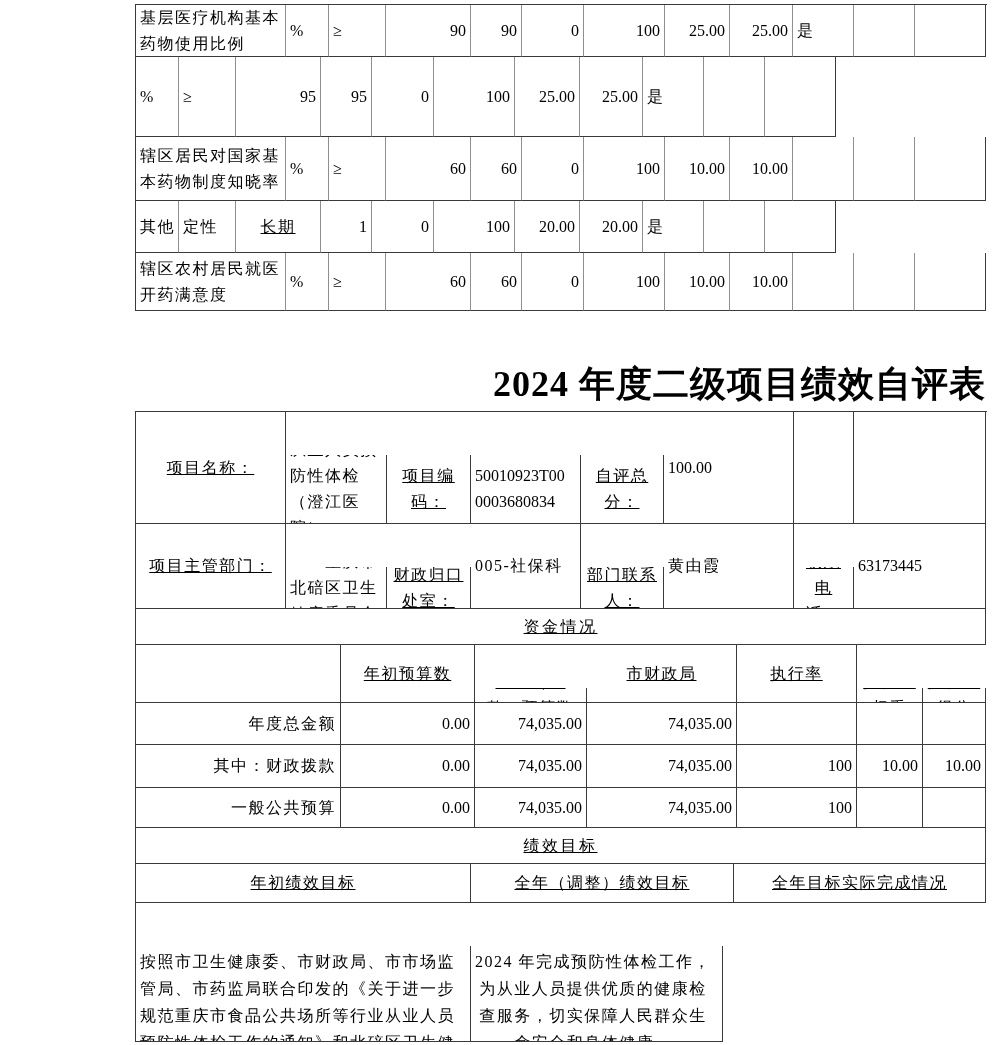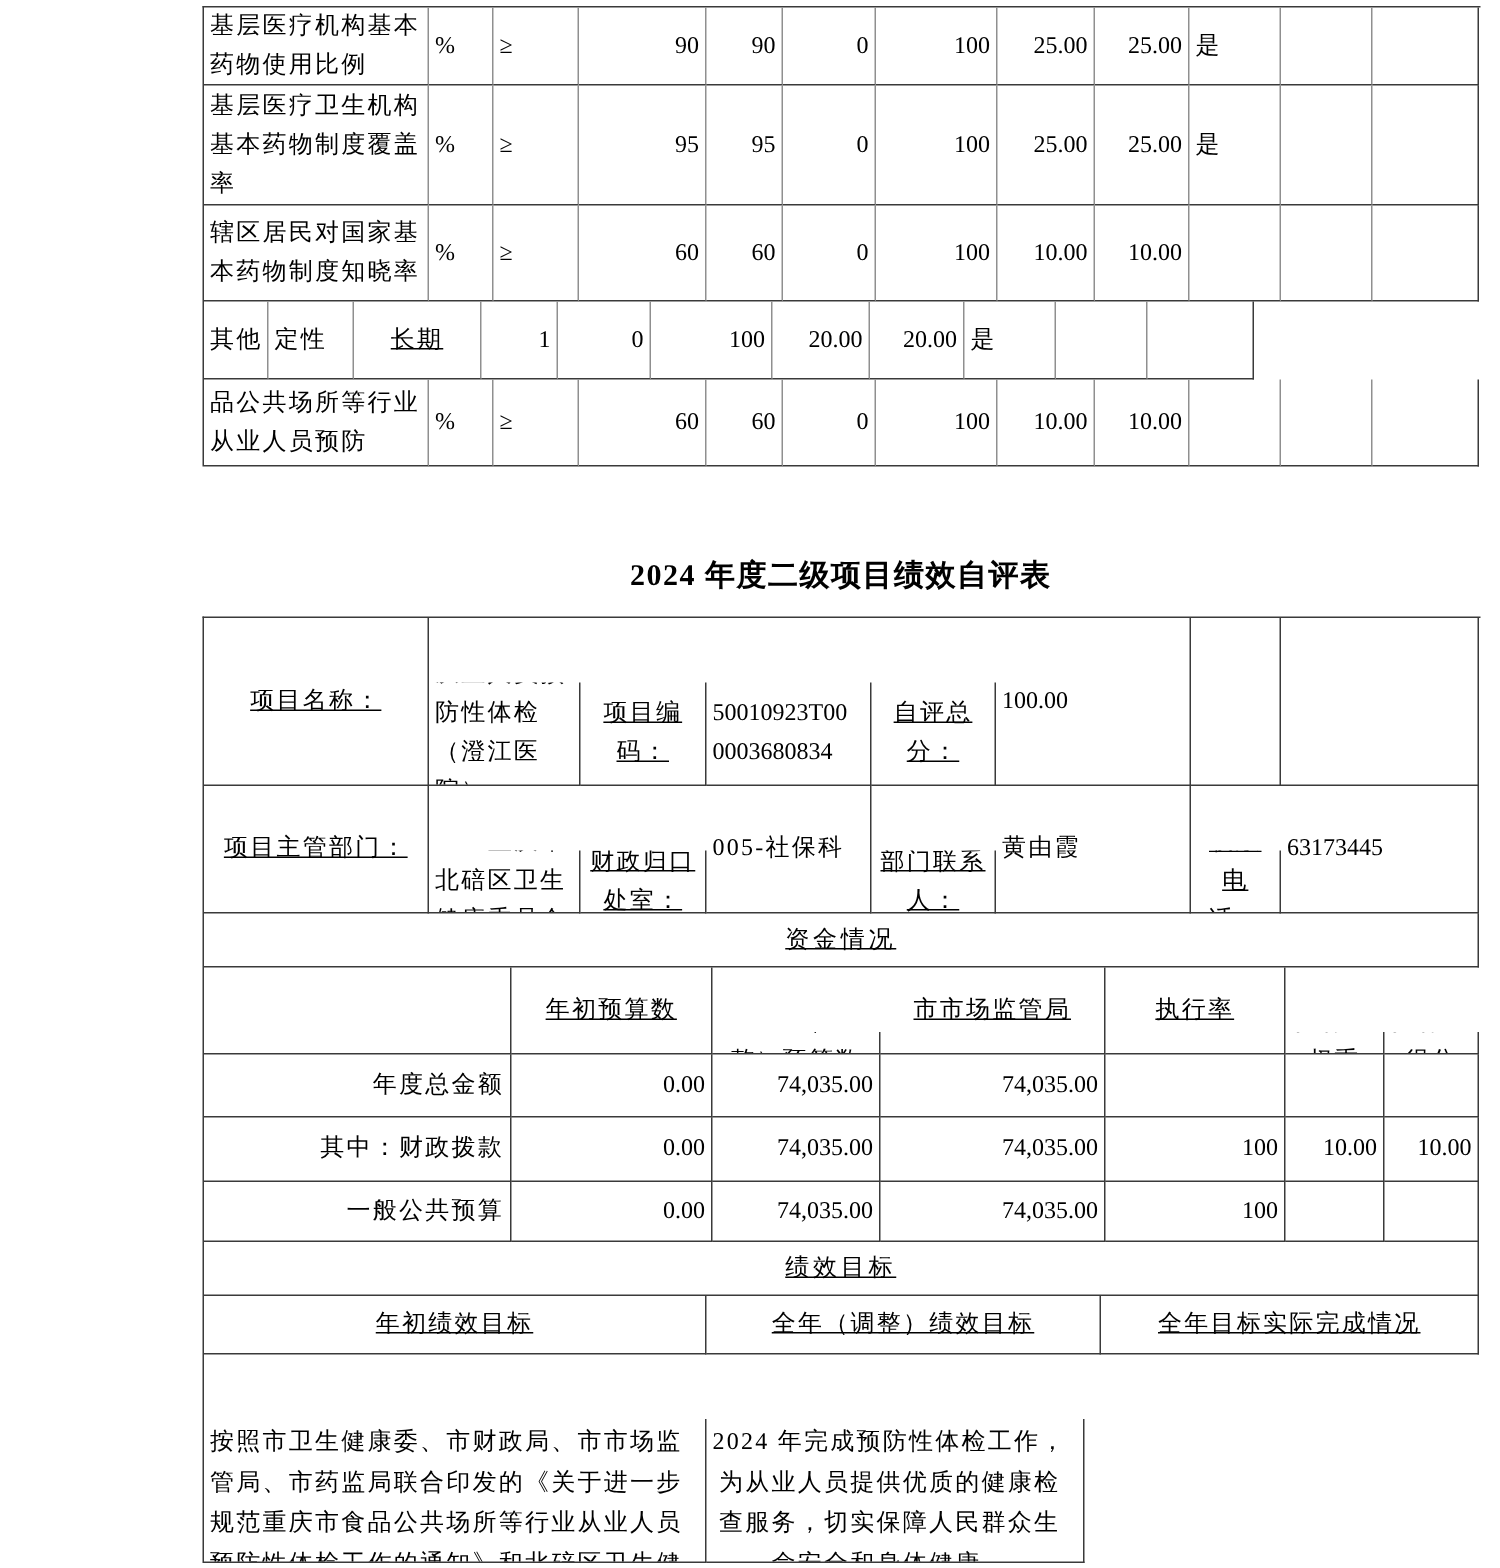--- a/index.html
+++ b/index.html
@@ -16,21 +16,21 @@
     display:flex;align-items:center;overflow:hidden;line-height:26px;
   }
   .t-ind .c{border-right-color:#8f8f8f;}
   .t-ind .c.last{border-right-color:#3a3a3a;}
   .zh{letter-spacing:1.5px;}
   .sect{letter-spacing:2.5px;}
   .tL{justify-content:flex-start;padding:1px 2px 1px 4px;text-align:left;}
   .tR{justify-content:flex-end;padding:1px 4px 1px 2px;text-align:right;}
   .tC{justify-content:center;text-align:center;padding:1px 2px;text-decoration:underline;}
   .pre{white-space:pre-line;margin-top:43px;}
-  .title{margin:52px 0 0 135px;width:851px;text-align:center;font-size:20px;font-weight:bold;letter-spacing:1px;line-height:42px;}
+  .title{margin:52px 0 0 135px;width:851px;text-align:right;font-size:36px;font-weight:bold;letter-spacing:1px;line-height:42px;}
   .goal-body .c{align-items:flex-start;line-height:27px;padding-top:2px;text-align:center;}
   
   .i1{width:150px}.i2{width:43px}.i3{width:57px}.i4{width:85px}.i5{width:51px}.i6{width:62px}
   .i7{width:81px}.i8{width:65px}.i9{width:63px}.i10{width:61px}.i11{width:61px}.i12{width:71px}
   
   .p1{width:150px}.p2{width:101px}.p3{width:84px}.p4{width:110px}.p5{width:83px}.p6{width:130px}.p7{width:60px}.p8{width:132px}
   
   .f1{width:205px}.f2{width:134px}.f3{width:112px}.f4{width:150px}.f5{width:120px}.f6{width:66px}.f7{width:63px}
   
   .g1{width:335px}.g2{width:263px}.g3{width:252px}
@@ -56,21 +56,20 @@
       <div class="c i6 tR">0</div>
       <div class="c i7 tR">100</div>
       <div class="c i8 tR">25.00</div>
       <div class="c i9 tR">25.00</div>
       <div class="c i10 tL zh">是</div>
       <div class="c i11"></div>
       <div class="c i12 last"></div>
     </div>
 
     <div class="row h80">
-      <div class="c i1 tL zh">基层医疗卫生机构基本药物制度覆盖率</div>
       <div class="c i2 tL">%</div>
       <div class="c i3 tL">≥</div>
       <div class="c i4 tR">95</div>
       <div class="c i5 tR">95</div>
       <div class="c i6 tR">0</div>
       <div class="c i7 tR">100</div>
       <div class="c i8 tR">25.00</div>
       <div class="c i9 tR">25.00</div>
       <div class="c i10 tL zh">是</div>
       <div class="c i11"></div>
@@ -100,21 +99,21 @@
       <div class="c i6 tR">0</div>
       <div class="c i7 tR">100</div>
       <div class="c i8 tR">20.00</div>
       <div class="c i9 tR">20.00</div>
       <div class="c i10 tL zh">是</div>
       <div class="c i11"></div>
       <div class="c i12 last"></div>
     </div>
 
     <div class="row h58r">
-      <div class="c i1 tL zh">品公共场所等行业从业人员预防</div>
+      <div class="c i1 tL zh">辖区农村居民就医开药满意度</div>
       <div class="c i2 tL">%</div>
       <div class="c i3 tL">≥</div>
       <div class="c i4 tR">60</div>
       <div class="c i5 tR">60</div>
       <div class="c i6 tR">0</div>
       <div class="c i7 tR">100</div>
       <div class="c i8 tR">10.00</div>
       <div class="c i9 tR">10.00</div>
       <div class="c i10 tL zh"></div>
       <div class="c i11"></div>
@@ -162,21 +161,21 @@
 
     <div class="row h36">
       <div class="c w850 tC zh sect">资金情况</div>
     </div>
 
     <div class="row h58">
       <div class="c f1 tC"></div>
       <div class="c f2 tC zh">年初预算数</div>
       <div class="c f3 tC zh pre">全年（调
 整）预算数</div>
-      <div class="c f4 tC zh">市市场监管局</div>
+      <div class="c f4 tC zh">市财政局</div>
       <div class="c f5 tC zh">执行率</div>
       <div class="c f6 tC zh pre">执行率
 权重</div>
       <div class="c f7 tC zh pre">执行率
 得分</div>
     </div>
 
     <div class="row h42">
       <div class="c f1 tR zh">年度总金额</div>
       <div class="c f2 tR">0.00</div>

